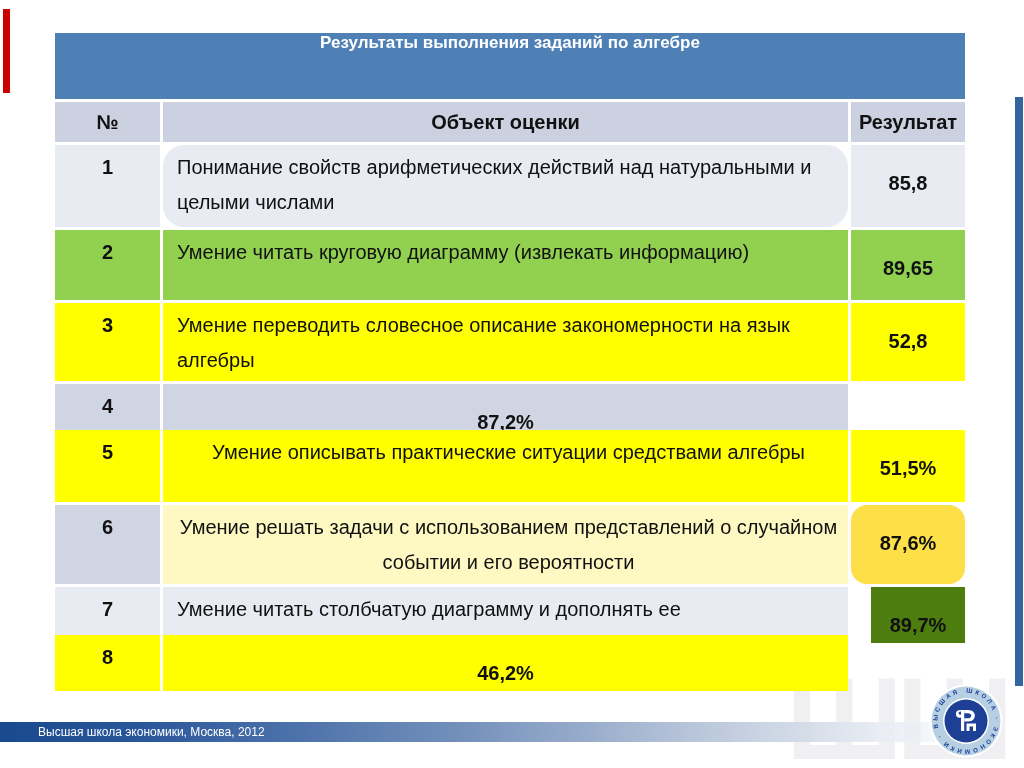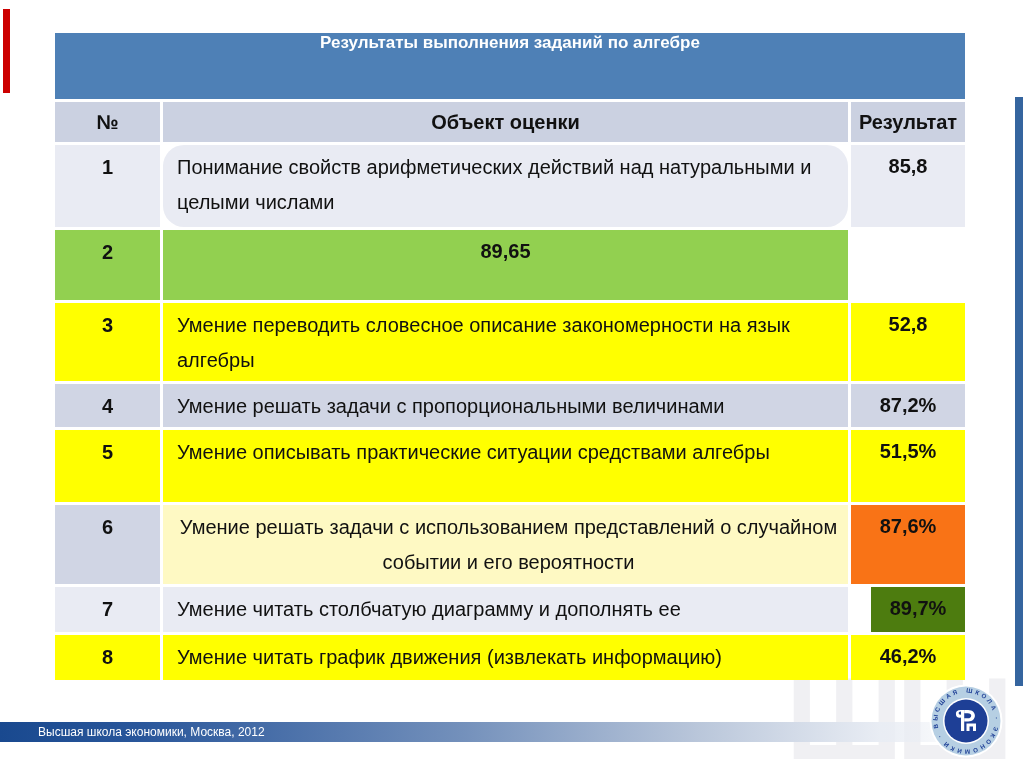--- a/index.html
+++ b/index.html
@@ -30,21 +30,21 @@
   }
   .col-num{
     text-align:center;font-weight:bold;font-size:20px;
     padding-top:5px;line-height:35px;
   }
   .col-obj{
     padding:5px 8px 0 14px;font-size:20px;line-height:35px;white-space:pre-wrap;
   }
   .col-res{
     text-align:center;font-weight:bold;font-size:20px;
-    padding-top:4px;line-height:35px;
+    padding-top:21px;line-height:35px;
   }
   
   .footer-bar{
     position:absolute;left:0;top:722px;width:1024px;height:20px;z-index:1;
     background:linear-gradient(to right,
       #19498f 0%, #2a579b 14%, #7390bb 45%, #b9c6da 68%,
       #e9edf4 86%, rgba(255,255,255,0) 95%);
   }
   .footer-text{
     position:absolute;left:38px;top:0;height:20px;line-height:20px;
@@ -76,56 +76,55 @@
     </div>
 
     <div class="row body" style="height:82px">
       <div class="cell col-num" style="background: rgb(233, 235, 243);">1</div>
       <div class="cell col-obj" style="background: rgb(233, 235, 243); border-radius: 21px;">Понимание свойств арифметических действий над натуральными и целыми числами</div>
       <div class="cell col-res" style="background: rgb(233, 235, 243);">85,8</div>
     </div>
 
     <div class="row body" style="height:70px">
       <div class="cell col-num" style="background: rgb(146, 208, 80);">2</div>
+      <div class="cell col-obj" style="background: rgb(146, 208, 80);">Умение читать круговую диаграмму (извлекать информацию)</div>
       <div class="cell col-res" style="background: rgb(146, 208, 80);">89,65</div>
     </div>
 
     <div class="row body" style="height:78px">
       <div class="cell col-num" style="background: rgb(255, 255, 0);">3</div>
       <div class="cell col-obj" style="background: rgb(255, 255, 0);">Умение переводить словесное описание закономерности на язык  алгебры</div>
       <div class="cell col-res" style="background: rgb(255, 255, 0);">52,8</div>
     </div>
 
     <div class="row body" style="height:43px">
       <div class="cell col-num" style="background: rgb(208, 213, 228);">4</div>
-      <div class="cell col-obj" style="background: rgb(208, 213, 228);">Умение решать задачи с пропорциональными величинами</div>
       <div class="cell col-res" style="background: rgb(208, 213, 228);">87,2%</div>
     </div>
 
     <div class="row body" style="height:72px">
       <div class="cell col-num" style="background: rgb(255, 255, 0);">5</div>
-      <div class="cell col-obj" style="background: rgb(255, 255, 0);">Умение описывать практические ситуации средствами алгебры</div>
+      <div class="cell col-obj" style="background: rgb(255, 255, 0); text-align: center;">Умение описывать практические ситуации средствами алгебры</div>
       <div class="cell col-res" style="background: rgb(255, 255, 0);">51,5%</div>
     </div>
 
     <div class="row body" style="height:79px">
       <div class="cell col-num" style="background: rgb(208, 213, 228);">6</div>
       <div class="cell col-obj" style="background: #fef9c3; text-align: center;">Умение решать задачи с использованием представлений о случайном событии и его вероятности</div>
-      <div class="cell col-res" style="background: #f97316;">87,6%</div>
+      <div class="cell col-res" style="background: #fde047; border-radius: 16px;">87,6%</div>
     </div>
 
     <div class="row body" style="height:45px">
       <div class="cell col-num" style="background: rgb(233, 235, 243);">7</div>
       <div class="cell col-obj" style="background: rgb(233, 235, 243);">Умение читать столбчатую диаграмму и дополнять ее</div>
       <div class="cell col-res" style="background: #4d7c0f; margin-left: 20px;">89,7%</div>
     </div>
 
     <div class="row body" style="height:45px">
       <div class="cell col-num" style="background: rgb(255, 255, 0);">8</div>
-      <div class="cell col-obj" style="background: rgb(255, 255, 0);">Умение читать график движения (извлекать информацию)</div>
       <div class="cell col-res" style="background: rgb(255, 255, 0);">46,2%</div>
     </div>
 
   </div>
 
   <div class="footer-bar">
     <div class="footer-text">Высшая школа экономики, Москва, 2012</div>
   </div>
 
   <svg class="logo" viewBox="-40 -40 80 80">

